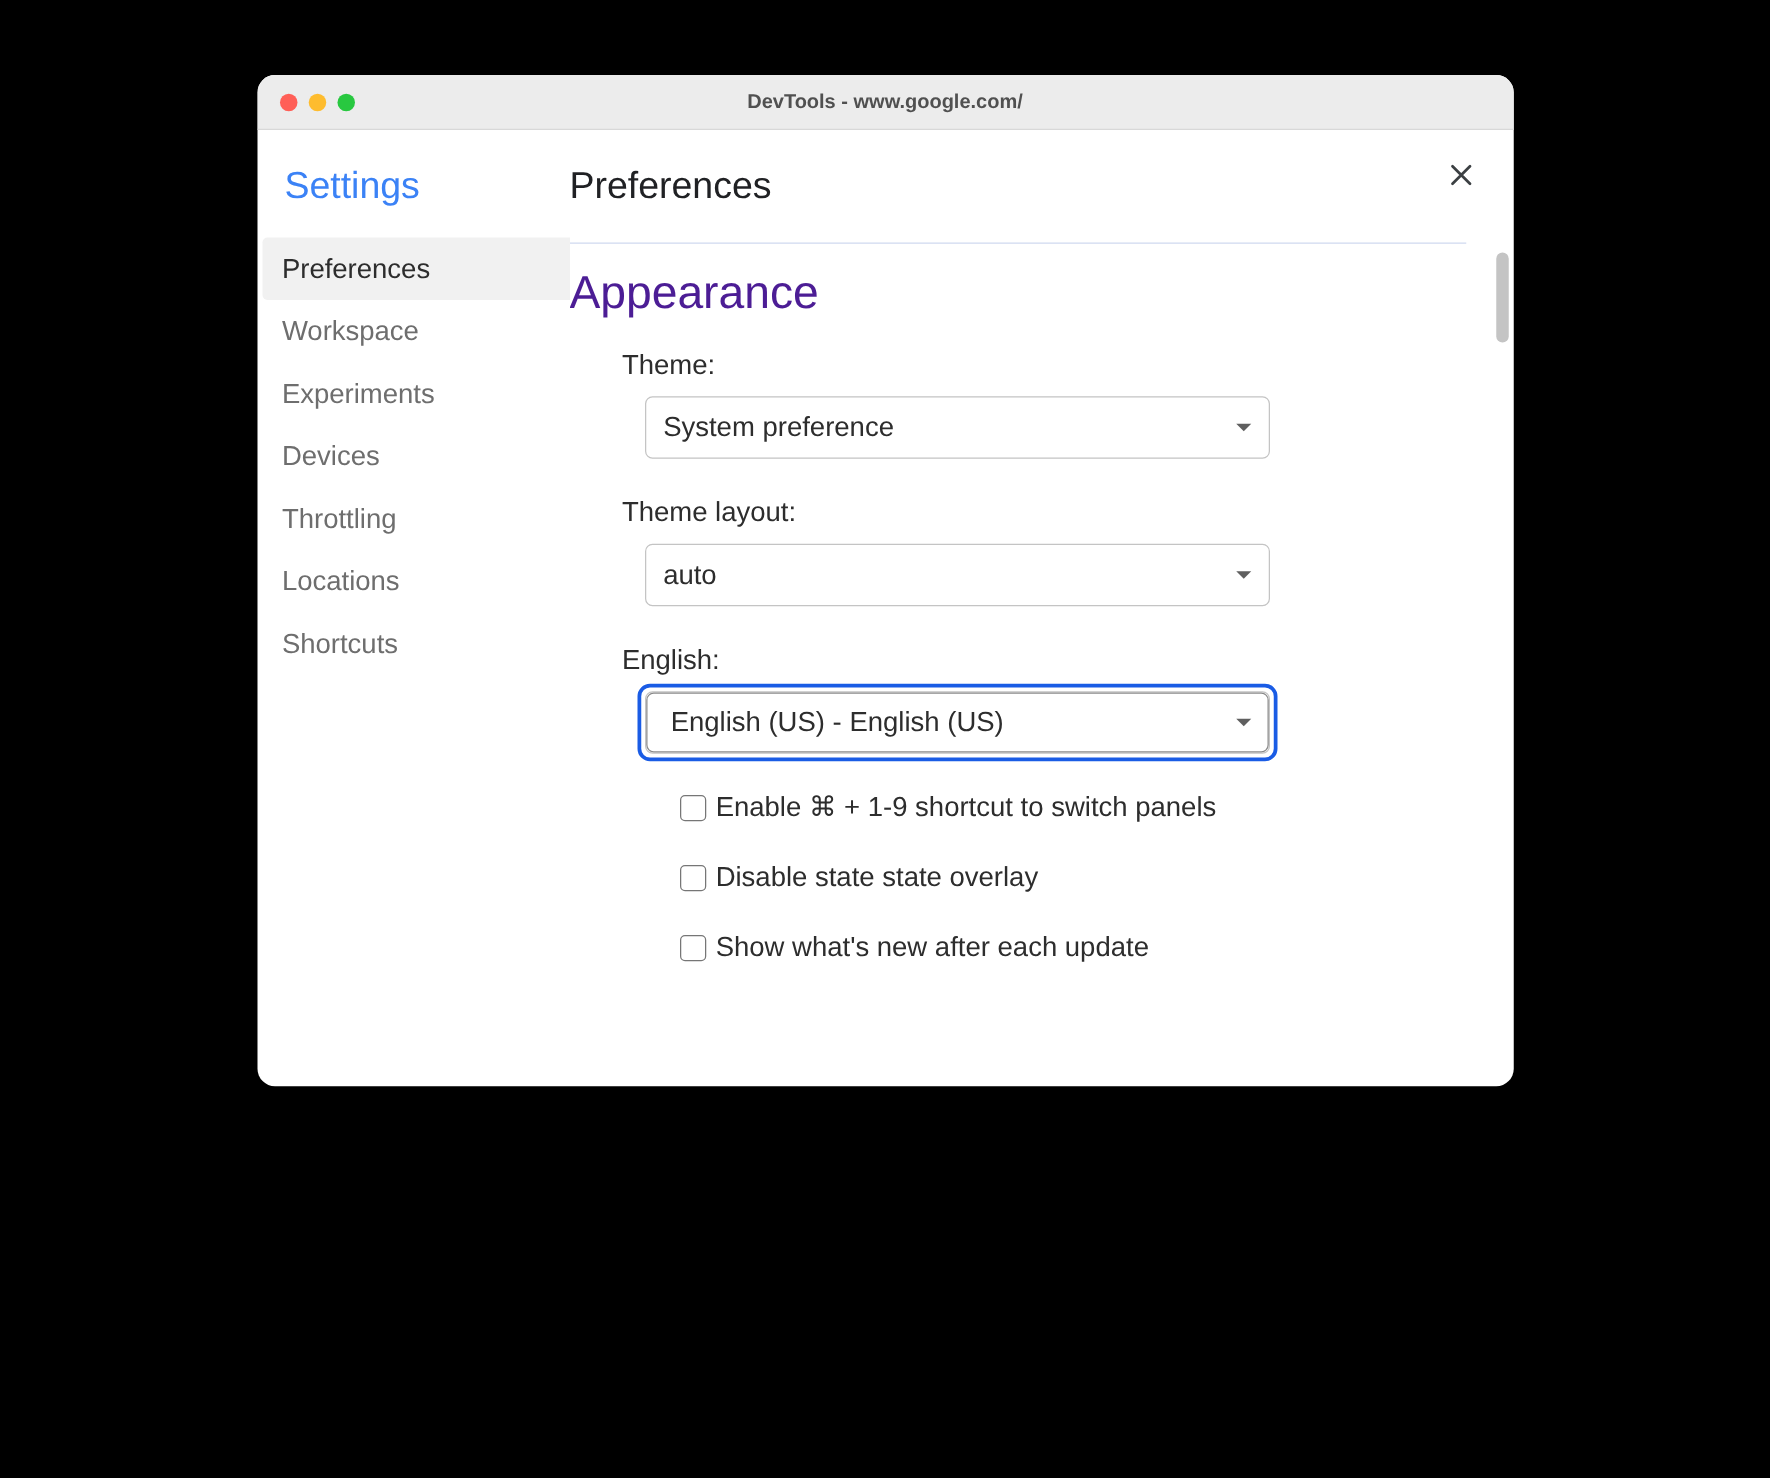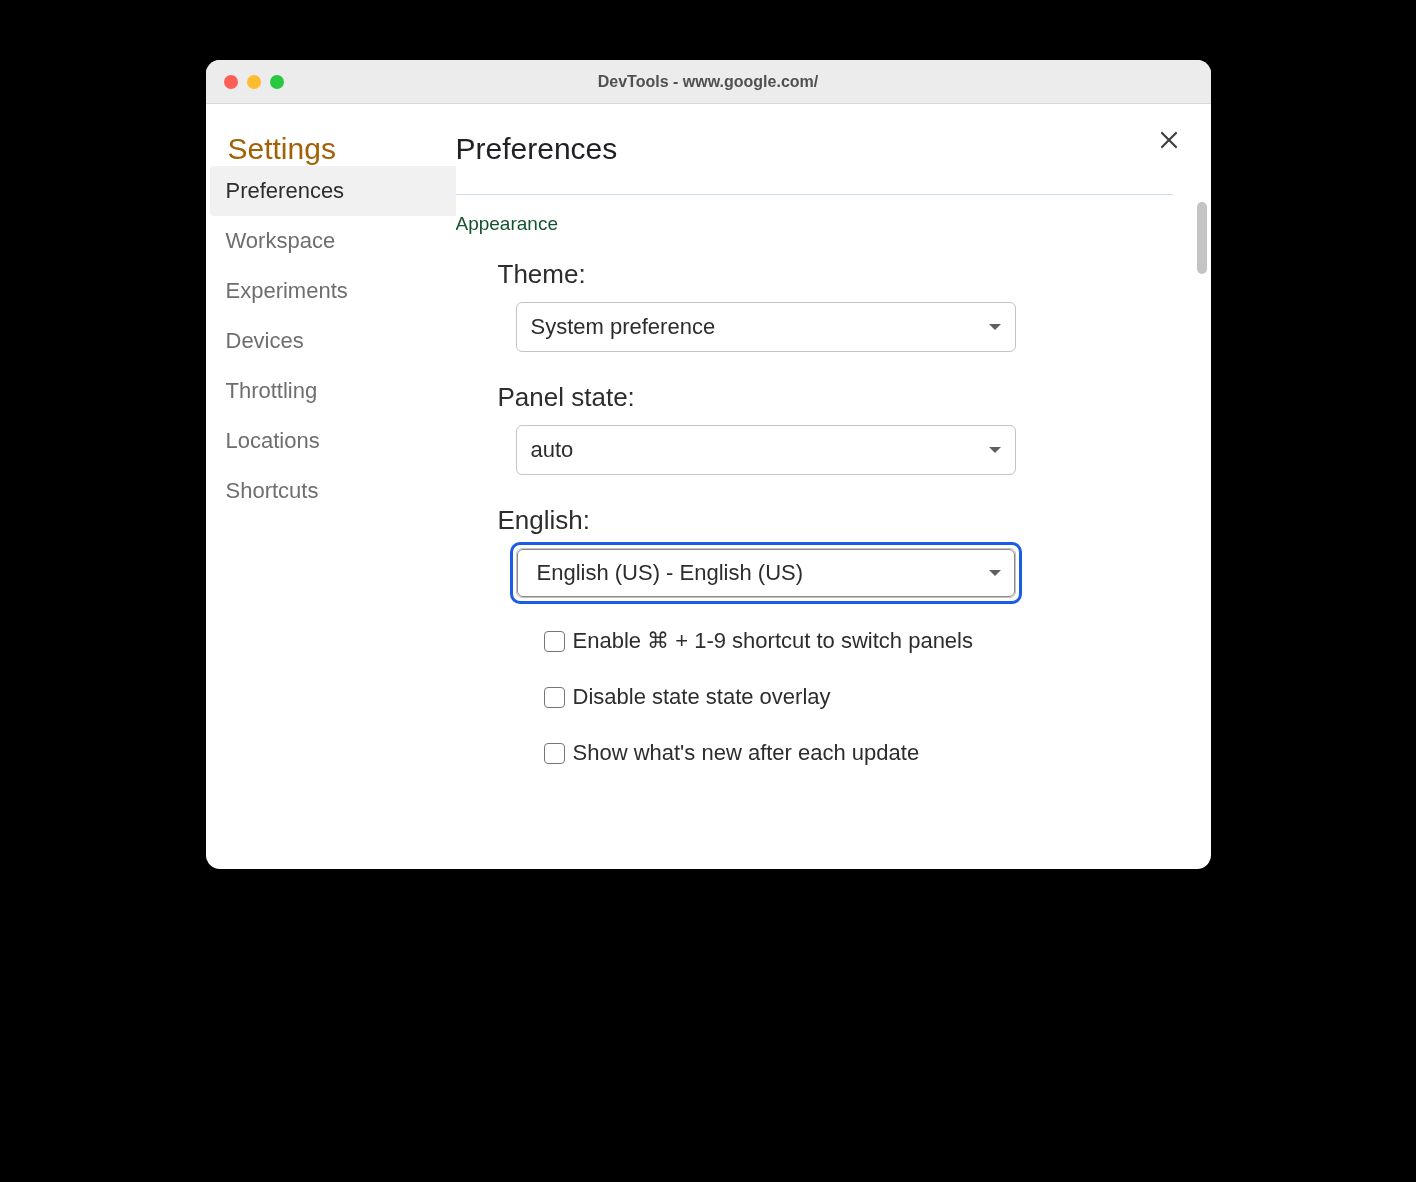--- a/index.html
+++ b/index.html
@@ -93,22 +93,23 @@
     
     .sidebar {
       width: 250px;
       padding-top: 28px;
       flex-shrink: 0;
     }
     
     .sidebar-title {
       font-size: 30px;
       font-weight: 500;
-      color: #a16207;
+      color: #3b82f6;
       padding-left: 22px;
+      margin-bottom: 24px;
     }
     
     .sidebar-item {
       font-size: 22px;
       color: #6e6e6e;
       padding: 12px 0 12px 16px;
       cursor: pointer;
       margin-left: 4px;
     }
     
@@ -143,32 +144,32 @@
       position: absolute;
       right: 4px;
       top: 98px;
       width: 10px;
       height: 72px;
       background: #c4c4c4;
       border-radius: 5px;
     }
     
     .section-title {
-      font-size: 19px;
-      color: #14532d;
+      font-size: 37px;
+      color: #4c1d95;
       margin-bottom: 24px;
     }
     
     .field-group {
       margin-left: 42px;
       margin-bottom: 30px;
     }
     
     .field-label {
-      font-size: 26px;
+      font-size: 22px;
       color: #2d2d2d;
       margin-bottom: 12px;
     }
     
     .select-wrap {
       position: relative;
       width: 500px;
       margin-left: 18px;
     }
     
@@ -303,21 +304,21 @@
         <div class="field-label">Theme:</div>
         <div class="select-wrap">
           <div class="select">
             <span>System preference</span>
             <span class="select-arrow"></span>
           </div>
         </div>
       </div>
 
       <div class="field-group">
-        <div class="field-label">Panel state:</div>
+        <div class="field-label">Theme layout:</div>
         <div class="select-wrap">
           <div class="select">
             <span>auto</span>
             <span class="select-arrow"></span>
           </div>
         </div>
       </div>
 
       <div class="field-group">
         <div class="field-label">English:</div>

